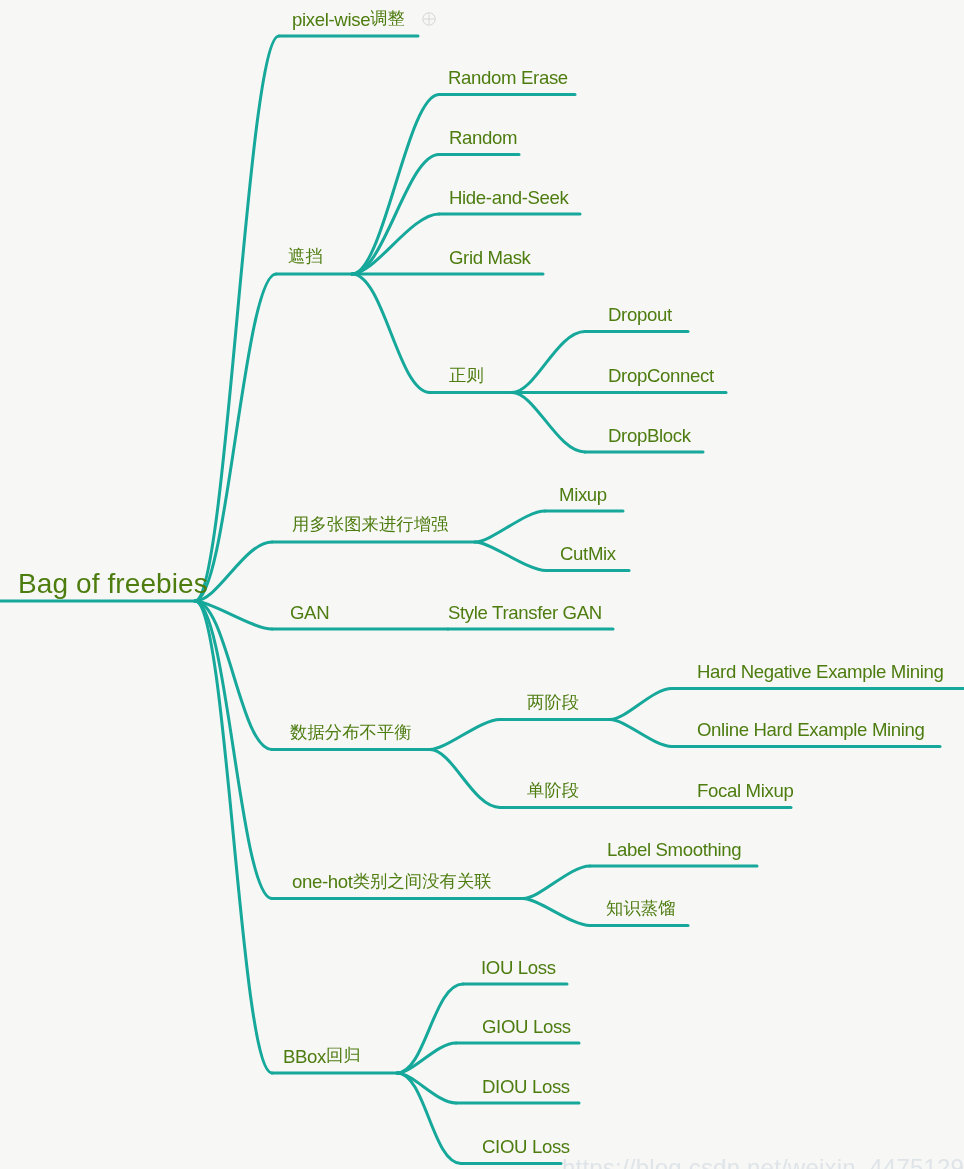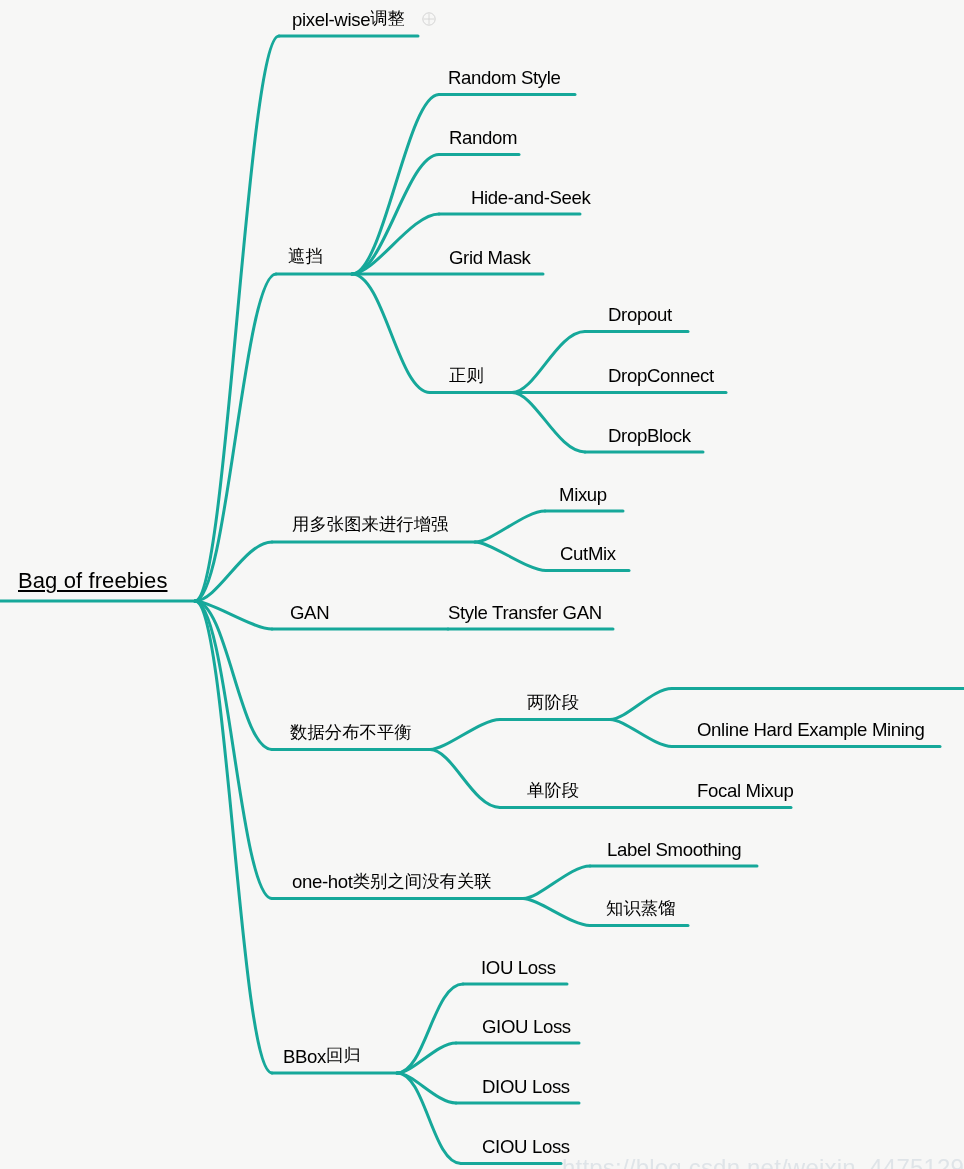--- a/index.html
+++ b/index.html
@@ -1,23 +1,23 @@
 <!DOCTYPE html>
 <html><head>
 <meta charset="utf-8">
 <title>Bag of freebies</title>
 <style>
 html,body{margin:0;padding:0;}
 body{width:964px;height:1169px;background:#f7f7f6;overflow:hidden;
      font-family:"Liberation Sans","DejaVu Sans",sans-serif;}
 #canvas{position:relative;width:964px;height:1169px;overflow:hidden;}
 #wires{position:absolute;left:0;top:0;width:964px;height:1169px;}
-.nl{position:absolute;white-space:nowrap;color:#000000;font-size:18.6px;
+.nl{position:absolute;white-space:nowrap;color:#4d7c0f;font-size:18.6px;
     letter-spacing:-0.35px;line-height:1;}
-.nl.root{font-size:22px;letter-spacing:0.1px;text-decoration:underline;}
+.nl.root{font-size:28px;letter-spacing:0.1px;}
 .cjk{font-size:0.93em;letter-spacing:0.1px;position:relative;top:-0.1em;}
 #plusbtn{position:absolute;}
 #wm{position:absolute;white-space:nowrap;color:#dfe4e8;font-size:24px;letter-spacing:0.2px;line-height:1;}
 </style>
 </head>
 <body>
 
 <div id="canvas">
 <svg id="wires" viewBox="0 0 964 1169">
 <g fill="none" stroke="#16a89a" stroke-width="3" stroke-linecap="round">
@@ -74,35 +74,36 @@
 <path d="M195.0 601.0 C227.0 601.0 240.0 1073.0 272.0 1073.0"></path>
 <path d="M397.0 1073.0 C425.3 1073.0 433.3 984.0 463.0 984.0"></path>
 <path d="M397.0 1073.0 C413.4 1073.0 436.3 1043.0 456.0 1043.0"></path>
 <path d="M397.0 1073.0 C413.4 1073.0 436.3 1103.0 456.0 1103.0"></path>
 <path d="M397.0 1073.0 C425.5 1073.0 432.2 1163.5 461.0 1163.5"></path>
 </g>
 </svg>
 <div class="nl root" style="left:18.0px;top:570.0px">Bag of freebies</div>
 <div class="nl" style="left:292.0px;top:10.8px">pixel-wise<span class="cjk">调整</span></div>
 <div class="nl" style="left:288.0px;top:248.8px"><span class="cjk">遮挡</span></div>
-<div class="nl" style="left:448.0px;top:69.3px">Random Style</div>
+<div class="nl" style="left:448.0px;top:69.3px">Random Erase</div>
 <div class="nl" style="left:449.0px;top:129.3px">Random</div>
-<div class="nl" style="left:471px;top:188.8px">Hide-and-Seek</div>
+<div class="nl" style="left:449.0px;top:188.8px">Hide-and-Seek</div>
 <div class="nl" style="left:449.0px;top:248.8px">Grid Mask</div>
 <div class="nl" style="left:449.0px;top:367.3px"><span class="cjk">正则</span></div>
 <div class="nl" style="left:608.0px;top:306.3px">Dropout</div>
 <div class="nl" style="left:608.0px;top:367.3px">DropConnect</div>
 <div class="nl" style="left:608.0px;top:426.8px">DropBlock</div>
 <div class="nl" style="left:292.0px;top:516.8px"><span class="cjk">用多张图来进行增强</span></div>
 <div class="nl" style="left:559.0px;top:485.8px">Mixup</div>
 <div class="nl" style="left:560.0px;top:545.3px">CutMix</div>
 <div class="nl" style="left:290.0px;top:603.8px">GAN</div>
 <div class="nl" style="left:448.0px;top:603.8px">Style Transfer GAN</div>
 <div class="nl" style="left:290.0px;top:724.3px"><span class="cjk">数据分布不平衡</span></div>
 <div class="nl" style="left:527.0px;top:694.3px"><span class="cjk">两阶段</span></div>
+<div class="nl" style="left:697.0px;top:663.3px">Hard Negative Example Mining</div>
 <div class="nl" style="left:697.0px;top:721.3px">Online Hard Example Mining</div>
 <div class="nl" style="left:527.0px;top:782.3px"><span class="cjk">单阶段</span></div>
 <div class="nl" style="left:697.0px;top:782.3px">Focal Mixup</div>
 <div class="nl" style="left:292.0px;top:873.3px">one-hot<span class="cjk">类别之间没有关联</span></div>
 <div class="nl" style="left:607.0px;top:840.8px">Label Smoothing</div>
 <div class="nl" style="left:606.0px;top:900.3px"><span class="cjk">知识蒸馏</span></div>
 <div class="nl" style="left:283px;top:1047.8px">BBox<span class="cjk">回归</span></div>
 <div class="nl" style="left:481.0px;top:958.8px">IOU Loss</div>
 <div class="nl" style="left:482.0px;top:1017.8px">GIOU Loss</div>
 <div class="nl" style="left:482.0px;top:1077.8px">DIOU Loss</div>

